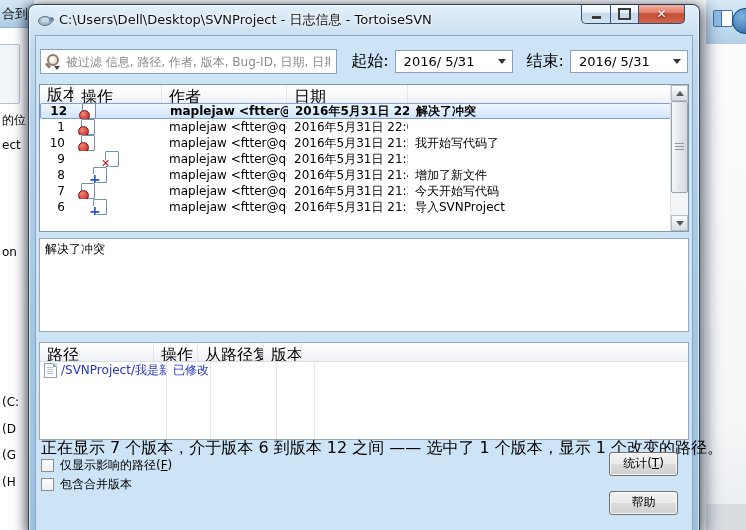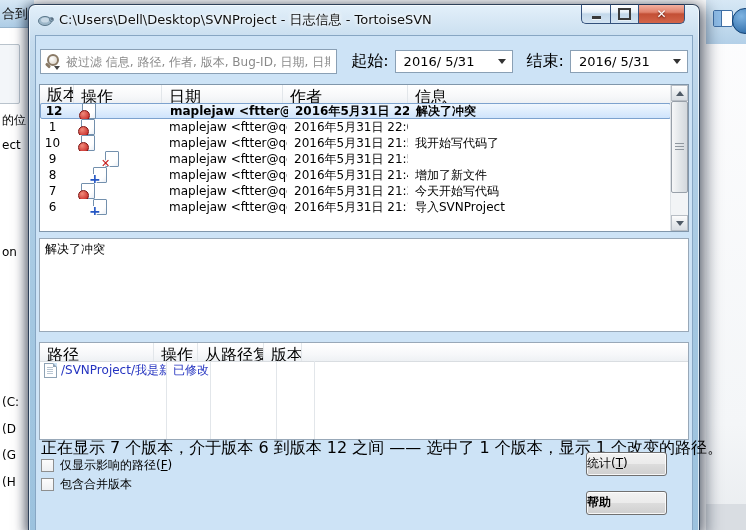--- a/index.html
+++ b/index.html
@@ -80,21 +80,21 @@
     border:1px solid #8096ab;overflow:hidden;}
   .lv-header{display:flex;height:18px;background:linear-gradient(180deg,#ffffff,#f7f8fa 60%,#eef1f4);
     border-bottom:1px solid #d9dde1;}
   .lv-h{box-sizing:border-box;padding:2px 0 0 7px;border-right:1px solid #e2e6ea;
     font-size:16px;white-space:nowrap;overflow:hidden;}
   .rev-rows{position:absolute;left:0;right:17px;top:18px;bottom:0;}
   .rrow{display:flex;height:16px;align-items:center;cursor:default;}
   .rrow.selected{background:linear-gradient(180deg,#f0f7fe,#cfe4fc);border:1px solid #7da2ce;
     border-radius:2px;height:14px;font-weight:bold;}
   .rcell{box-sizing:border-box;padding-left:7px;white-space:nowrap;overflow:hidden;font-size:12px;}
-  .c-rev{width:34px;text-align:center;padding:0 9px 0 0;}
+  .c-rev{width:34px;text-align:right;padding:0 9px 0 0;}
   .c-act{width:88px;}
   .c-auth{width:125px;}
   .c-date{width:121px;}
   .c-msg{flex:1;}
   .rrow.selected .c-rev{padding-right:8px;}
   
   .act{position:relative;width:12px;height:14px;display:inline-block;vertical-align:middle;
     background:linear-gradient(135deg,#ffffff 70%,#e9eef5);border:1px solid #7390ad;border-radius:1px;}
   .act.off1{margin-left:12px;} .act.off2{margin-left:24px;}
   .ov{position:absolute;font-weight:900;line-height:1;}
@@ -135,25 +135,25 @@
     border-width:0 4px 4px 0;border-color:#cde3f6 #cde3f6 #8fa3b5 #8fa3b5;}
 
   
   .status-line{position:absolute;left:5px;top:402px;font-size:16px;white-space:nowrap;}
   .options{position:absolute;left:5px;top:420px;right:180px;}
   .opt-row{display:flex;align-items:center;gap:6px;height:19px;}
   .cbox{box-sizing:border-box;width:13px;height:13px;background:linear-gradient(180deg,#fcfcfc,#eef0f2);
     border:1px solid #8e8f8f;position:relative;flex:0 0 auto;}
   .cbox.checked::after{content:'✓';position:absolute;left:0px;top:-3px;font-size:13px;font-weight:bold;color:#3558b8;}
   .opt-label{font-size:12px;white-space:nowrap;}
-  .push-btn{position:absolute;right:25px;width:81px;height:24px;box-sizing:border-box;
-    border:1px solid #707070;border-radius:3px;font-size:12px;text-align:left;line-height:21px;
+  .push-btn{position:absolute;right:14px;width:69px;height:24px;box-sizing:border-box;
+    border:1px solid #707070;border-radius:3px;font-size:12px;text-align:center;line-height:21px;
     background:linear-gradient(180deg,#f2f2f2,#ebebeb 48%,#dcdcdc 52%,#cfcfcf);
     box-shadow:inset 0 0 0 1px rgba(255,255,255,.8);cursor:default;}
-  .btn-stats{top:416px;} .btn-help{top:455px;font-weight:bold;}
+  .btn-stats{top:416px;} .btn-help{top:455px;}
   u{text-decoration:underline;}
   .splitter{position:absolute;left:3px;right:3px;height:8px;}
   .split1{top:194px;} .split2{top:296px;}
 </style>
 </head>
 <body>
 
 <div class="bg-left">
   <div class="bg-titlebar">
     <span class="bg-title-frag">合到</span>
@@ -218,23 +218,22 @@
       <div class="combo">
         <span class="val">2016/ 5/31</span>
         <span class="arrow"></span>
       </div>
     </div>
 
     <div class="rev-list">
       <div class="lv-header">
         <div class="lv-h c-rev" style="text-align:left;padding-left:7px;">版本</div>
         <div class="lv-h c-act">操作</div>
+        <div class="lv-h c-auth">作者</div>
         <div class="lv-h c-date">日期</div>
-        <div class="lv-h c-auth">作者</div>
-        <div class="lv-h c-msg" style="border-right:none;">信息</div>
       </div>
       <div class="rev-rows" id="rev-rows">
           <div class="rrow selected">
             <div class="rcell c-rev">12</div>
             <div class="rcell c-act"><span class="act"><span class="ov ov-mod"></span></span></div>
             <div class="rcell c-auth">maplejaw &lt;ftter@qq.com&gt;</div>
             <div class="rcell c-date">2016年5月31日 22:21:27</div>
             <div class="rcell c-msg">解决了冲突</div>
           </div>
           <div class="rrow">

